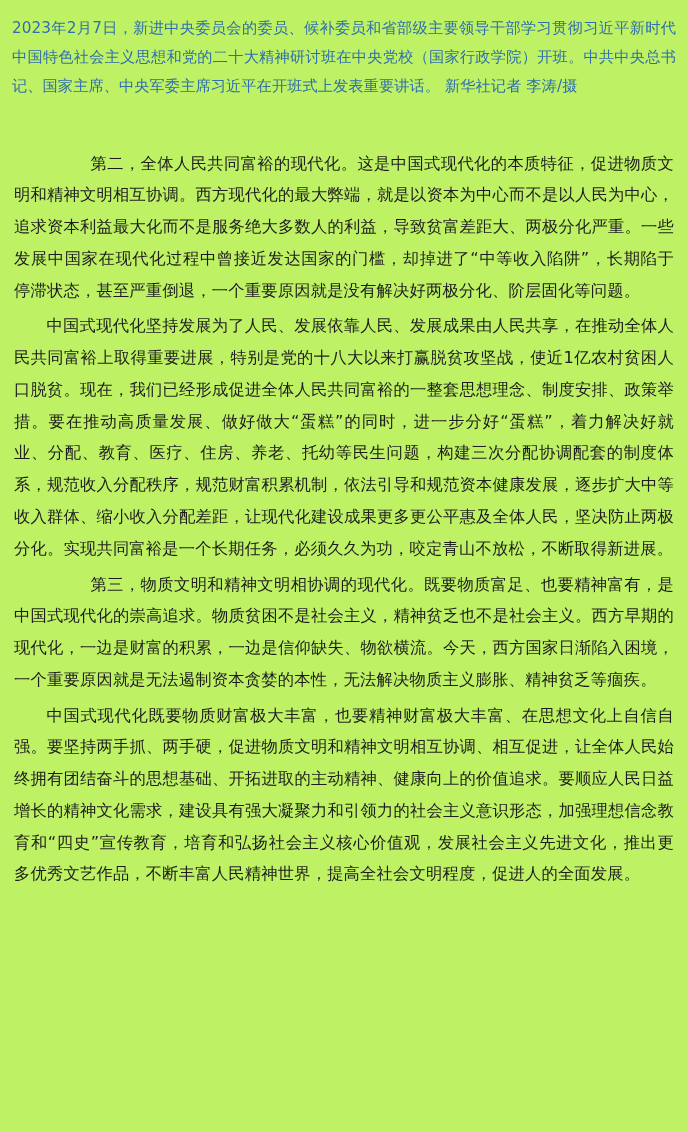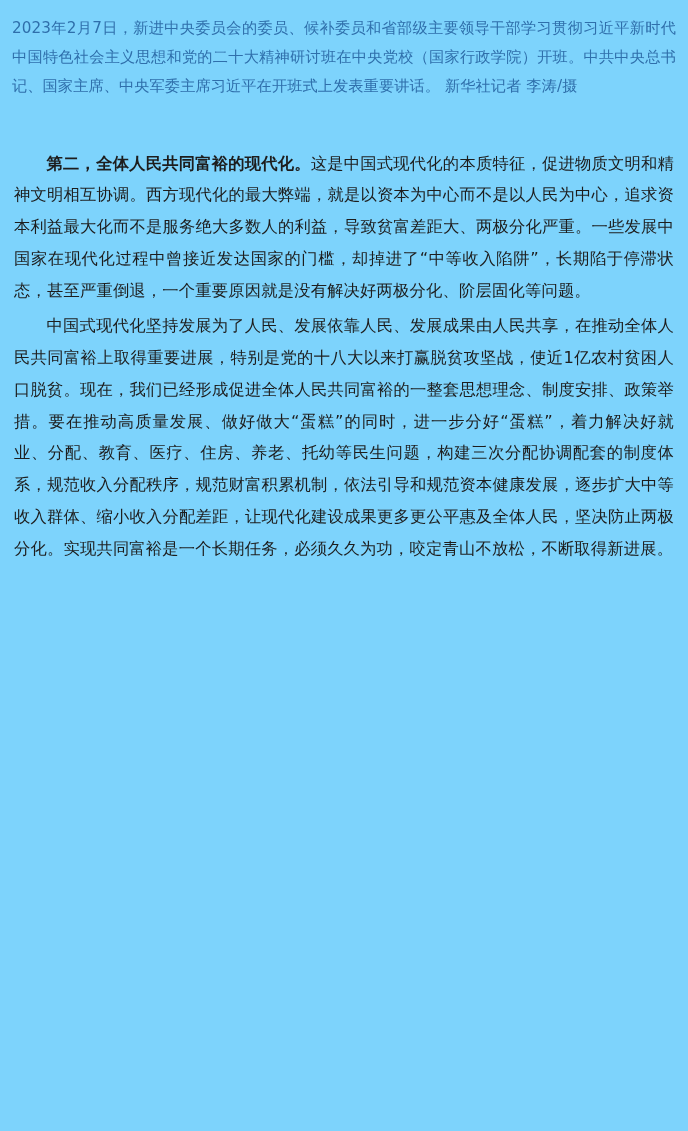--- a/index.html
+++ b/index.html
@@ -9,21 +9,21 @@
   body {
     width: 688px;
     background: #ffffff;
     font-family: "DejaVu Sans", "Liberation Sans", sans-serif;
     color: #1a1a1a;
   }
   .page {
     position: relative;
     width: 688px;
     min-height: 1131px;
-    background: #7dd3fc;
+    background: #bef264;
     box-sizing: border-box;
     padding: 0;
     overflow: hidden;
   }
   .caption {
     color: #2f6fab;
     font-size: 15.2px;
     line-height: 1.92;
     padding: 14px 12px 0 12px;
     text-align: justify;
@@ -42,21 +42,22 @@
     margin: 0 0 4px 0;
     text-align: justify;
     text-justify: inter-ideograph;
     color: #1d1d1d;
     letter-spacing: 0.2px;
   }
   p.indent {
     text-indent: 2em;
   }
   .lead {
-    font-weight: bold;
+    font-weight: normal;
+    margin-left: 44px;
   }
   .spacer-top {
     height: 46px;
   }
 </style>
 </head>
 <body>
 
 <div class="page">
 
@@ -70,16 +71,22 @@
   <div class="body-area">
 
     <p class="para indent">
       <span class="lead">第二，全体人民共同富裕的现代化。</span><span>这是中国式现代化的本质特征，促进物质文明和精神文明相互协调。西方现代化的最大弊端，就是以资本为中心而不是以人民为中心，追求资本利益最大化而不是服务绝大多数人的利益，导致贫富差距大、两极分化严重。一些发展中国家在现代化过程中曾接近发达国家的门槛，却掉进了“中等收入陷阱”，长期陷于停滞状态，甚至严重倒退，一个重要原因就是没有解决好两极分化、阶层固化等问题。</span>
     </p>
 
     <p class="para indent">
       <span>中国式现代化坚持发展为了人民、发展依靠人民、发展成果由人民共享，在推动全体人民共同富裕上取得重要进展，特别是党的十八大以来打赢脱贫攻坚战，使近1亿农村贫困人口脱贫。现在，我们已经形成促进全体人民共同富裕的一整套思想理念、制度安排、政策举措。要在推动高质量发展、做好做大“蛋糕”的同时，进一步分好“蛋糕”，着力解决好就业、分配、教育、医疗、住房、养老、托幼等民生问题，构建三次分配协调配套的制度体系，规范收入分配秩序，规范财富积累机制，依法引导和规范资本健康发展，逐步扩大中等收入群体、缩小收入分配差距，让现代化建设成果更多更公平惠及全体人民，坚决防止两极分化。实现共同富裕是一个长期任务，必须久久为功，咬定青山不放松，不断取得新进展。</span>
     </p>
 
+    <p class="para indent">
+      <span class="lead">第三，物质文明和精神文明相协调的现代化。</span><span>既要物质富足、也要精神富有，是中国式现代化的崇高追求。物质贫困不是社会主义，精神贫乏也不是社会主义。西方早期的现代化，一边是财富的积累，一边是信仰缺失、物欲横流。今天，西方国家日渐陷入困境，一个重要原因就是无法遏制资本贪婪的本性，无法解决物质主义膨胀、精神贫乏等痼疾。</span>
+    </p>
 
+    <p class="para indent">
+      <span>中国式现代化既要物质财富极大丰富，也要精神财富极大丰富、在思想文化上自信自强。要坚持两手抓、两手硬，促进物质文明和精神文明相互协调、相互促进，让全体人民始终拥有团结奋斗的思想基础、开拓进取的主动精神、健康向上的价值追求。要顺应人民日益增长的精神文化需求，建设具有强大凝聚力和引领力的社会主义意识形态，加强理想信念教育和“四史”宣传教育，培育和弘扬社会主义核心价值观，发展社会主义先进文化，推出更多优秀文艺作品，不断丰富人民精神世界，提高全社会文明程度，促进人的全面发展。</span>
+    </p>
 
   </div>
 </div>
 
 </body></html>

